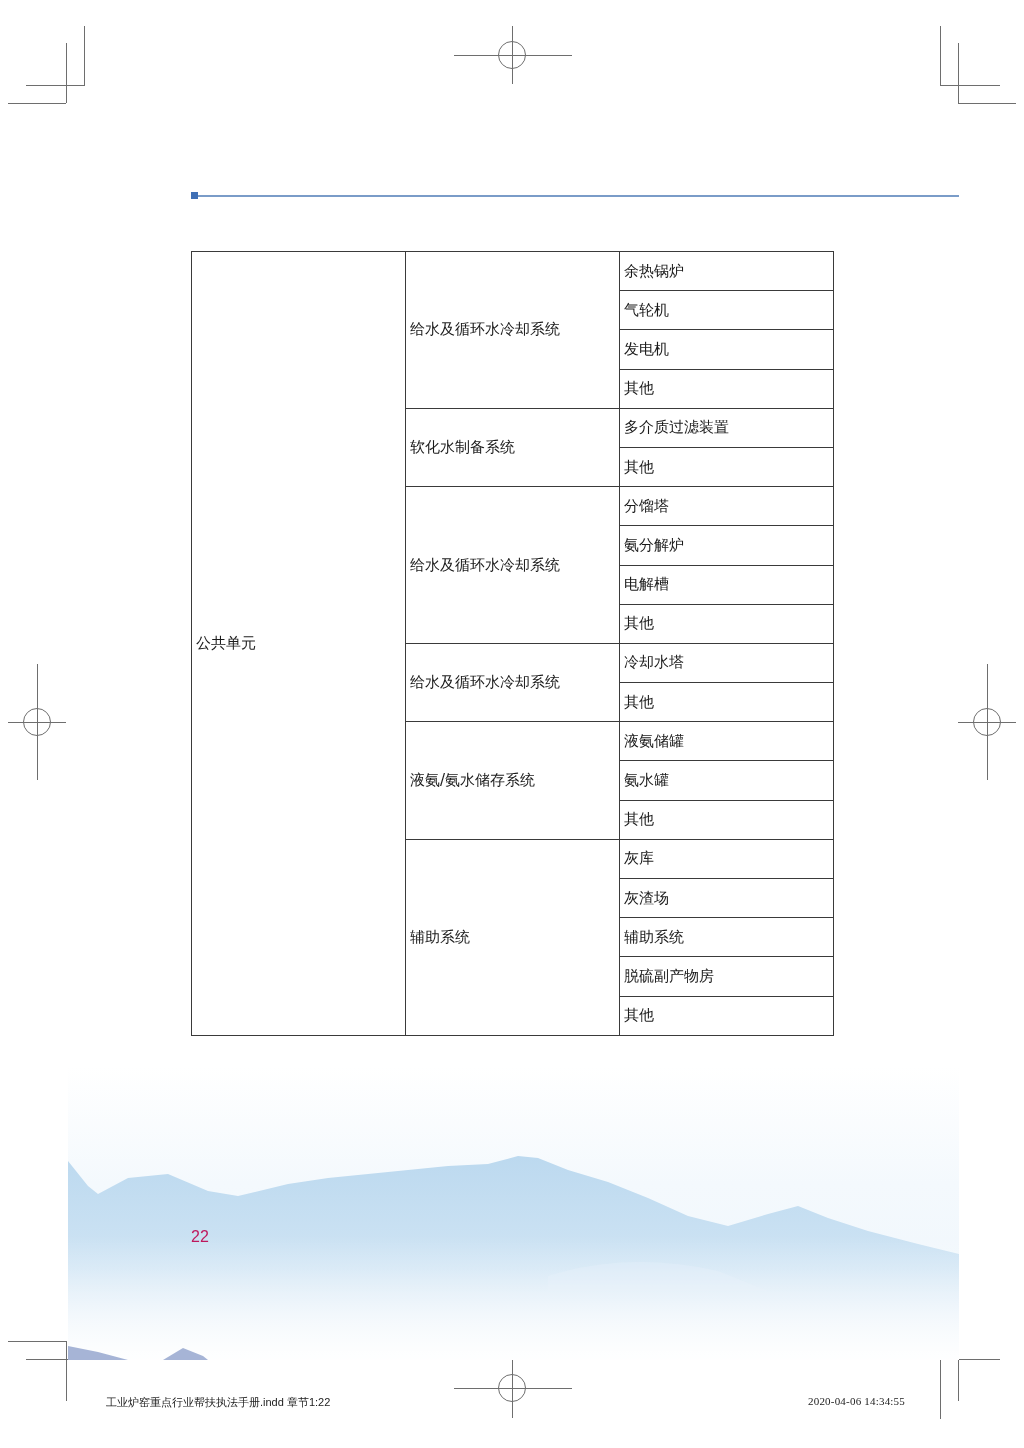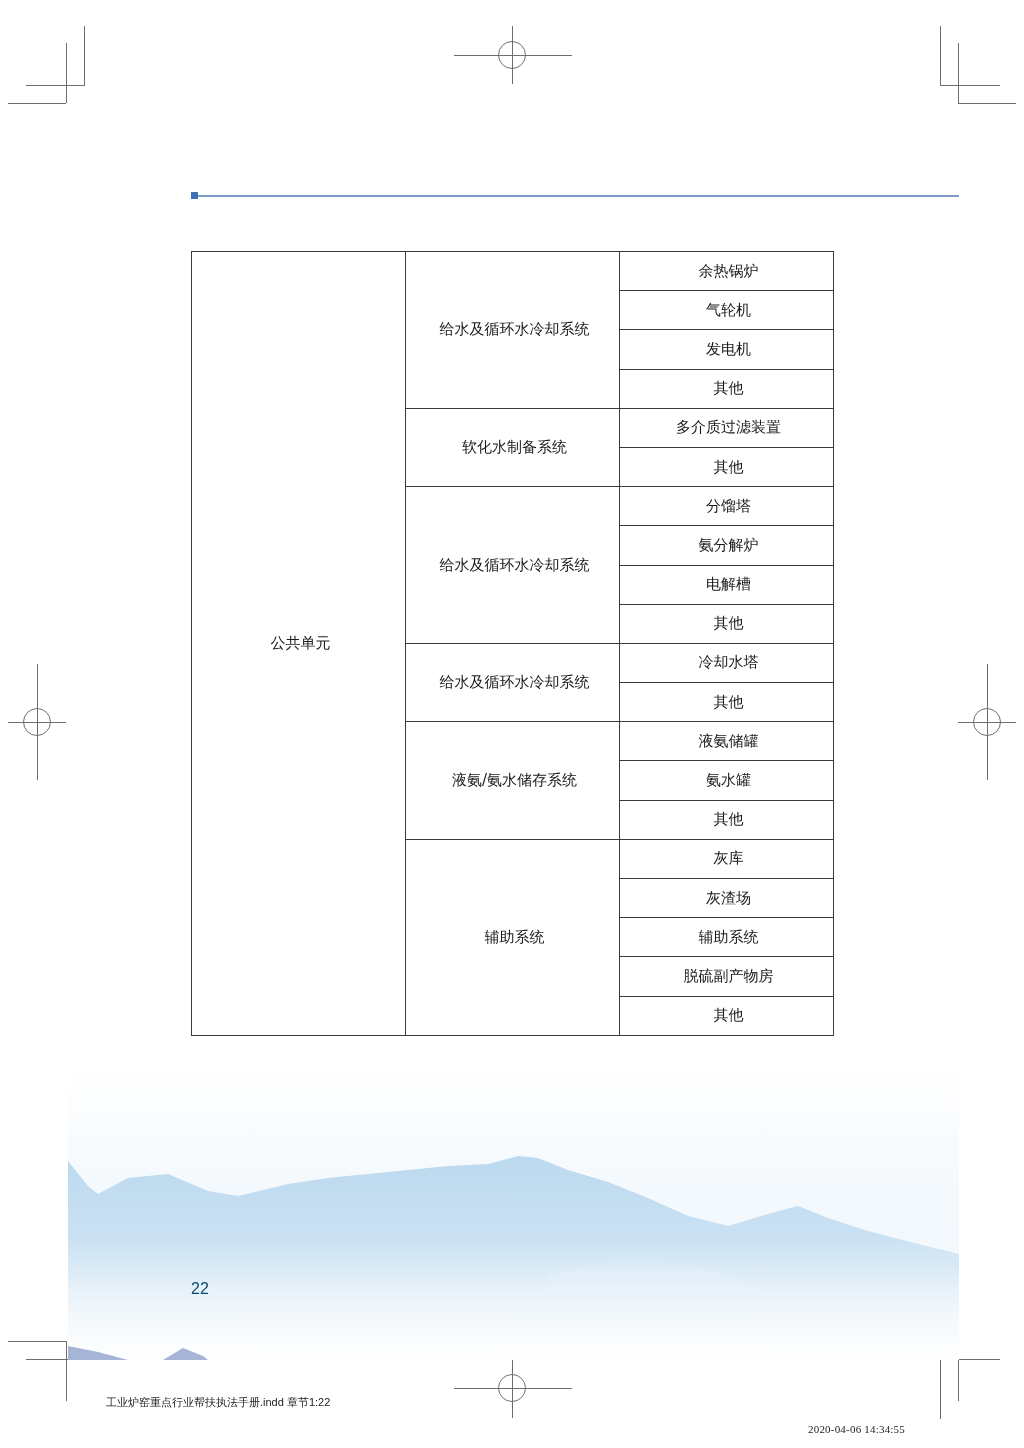--- a/index.html
+++ b/index.html
@@ -19,35 +19,35 @@
     position: absolute; left: 191px; top: 251px;
     border-collapse: collapse; table-layout: fixed;
     width: 642px;
     font-size: 15px;
   }
   table.grid td {
     border: 1.5px solid #3a3a3a;
     padding: 0 0 0 4px;
     height: 38.2px;
     vertical-align: middle;
-    text-align: center;
+    text-align: left;
     white-space: nowrap;
   }
   col.c1 { width: 214px; }
   col.c2 { width: 214px; }
   col.c3 { width: 214px; }
 
   .scenery {
     position: absolute; left: 68px; top: 1066px; width: 891px; height: 294px; overflow: hidden;
     background: linear-gradient(#ffffff 0%, #f4f9fd 40%, #eef6fc 100%);
   }
-  .page-number { position: absolute; left: 191px; top: 1280px; font-size: 16px; font-family: "Liberation Sans", sans-serif; color: #0c4a6e; text-align: center; }
+  .page-number { position: absolute; left: 191px; top: 1228px; font-size: 16px; font-family: "Liberation Sans", sans-serif; color: #be185d; text-align: center; }
 
   .slug-left { position: absolute; left: 106px; top: 1395px; font-size: 11px; font-family: Liberation Sans, sans-serif; color: #222; }
-  .slug-right { position: absolute; left: 808px; top: 1395px; font-size: 11px; font-family: "Liberation Serif", serif; color: #222; letter-spacing: 0.2px; margin-top: 28px; }
+  .slug-right { position: absolute; left: 808px; top: 1395px; font-size: 11px; font-family: "Liberation Serif", serif; color: #222; letter-spacing: 0.2px; }
 </style>
 </head>
 <body>
 
 <div>
 
   <div class="mark" style="left:66px;top:43px;width:1px;height:60px;"></div>
   <div class="mark" style="left:84px;top:26px;width:1px;height:60px;"></div>
   <div class="mark" style="left:26px;top:85px;width:58px;height:1px;"></div>
   <div class="mark" style="left:8px;top:103px;width:58px;height:1px;"></div>

